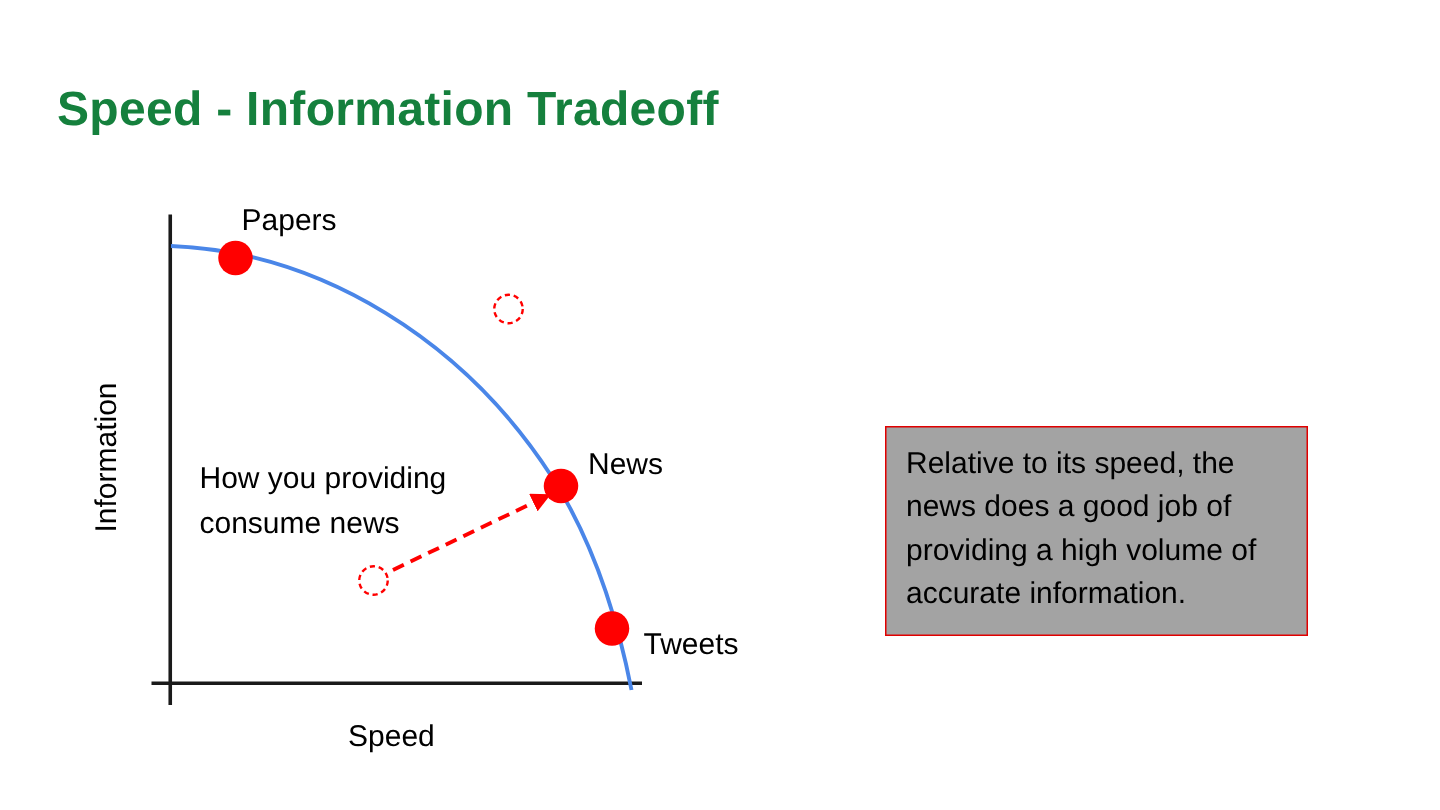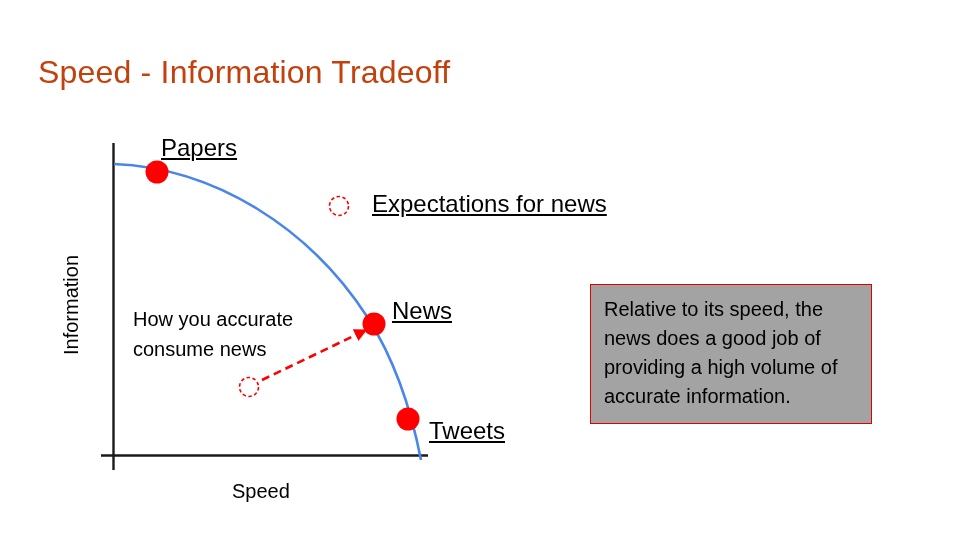--- a/index.html
+++ b/index.html
@@ -22,47 +22,46 @@
     width: 960px;
     height: 540px;
     background: #ffffff;
   }
 
   #slide-title {
     position: absolute;
     left: 38px;
     top: 54px;
     font-size: 32px;
-    font-weight: 400;
+    font-weight: 700;
     letter-spacing: 0.2px;
-    color: #c2410c;
+    color: #15803d;
     white-space: nowrap;
   }
 
   
   #chart-area {
     position: absolute;
     left: 0;
     top: 0;
     width: 560px;
     height: 540px;
   }
   #chart-svg {
     position: absolute;
     left: 0;
     top: 0;
   }
 
   .chart-label {
     position: absolute;
-    font-size: 24px;
+    font-size: 20px;
     line-height: 29px;
     color: #000000;
     white-space: nowrap;
-    text-decoration: underline;
   }
 
   #label-papers   { left: 161px; top: 133px; }
   #label-news     { left: 392px; top: 296px; text-align: center; }
   #label-tweets   { left: 429px; top: 403px; margin-top: 13px; }
   #label-expect   { left: 372px; top: 189px; }
 
   #label-consume {
     position: absolute;
     left: 133px;
@@ -148,24 +147,23 @@
       <circle cx="374" cy="324" r="11.5" fill="#ff0000"></circle>
       <circle cx="408" cy="419" r="11.5" fill="#ff0000"></circle>
     </svg>
 
     <div class="chart-label" id="label-papers">Papers</div>
 
     <div class="chart-label" id="label-news">News</div>
 
     <div class="chart-label" id="label-tweets">Tweets</div>
 
-    <div class="chart-label" id="label-expect">Expectations for news</div>
 
     <div id="label-consume">
-      <div>How you accurate</div>
+      <div>How you providing</div>
       <div>consume news</div>
     </div>
 
     <div id="axis-label-x">Speed</div>
 
     <div id="axis-label-y">Information</div>
   </div>
 
   <div id="callout-box">
     <div id="callout-text">Relative to its speed, the news does a good job of providing a high volume of accurate information.</div>

